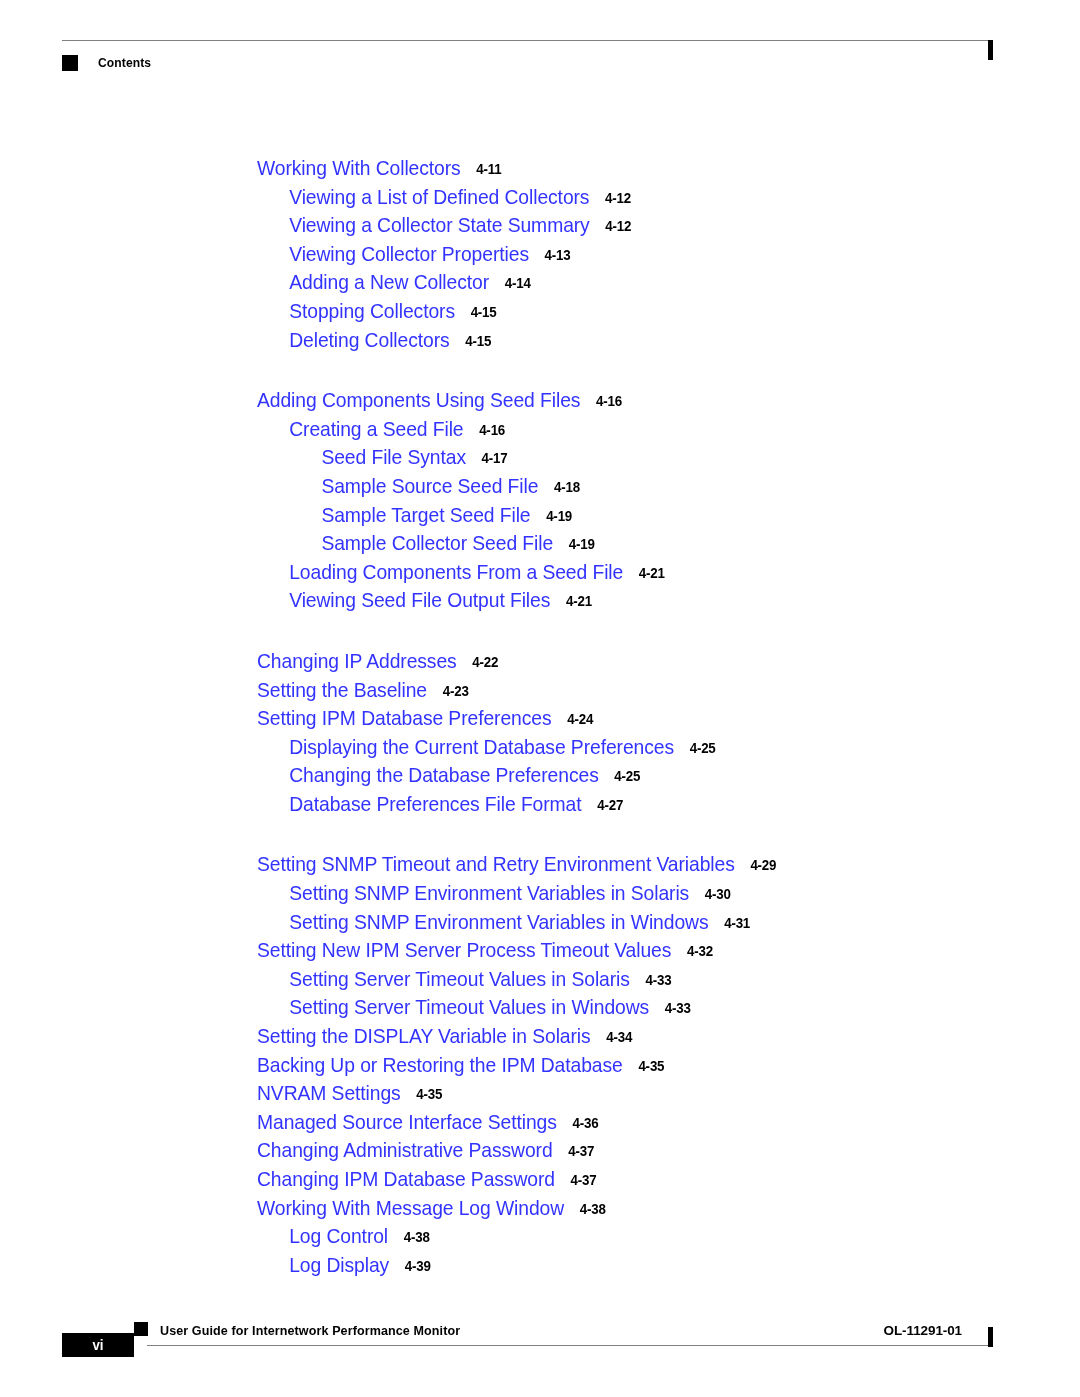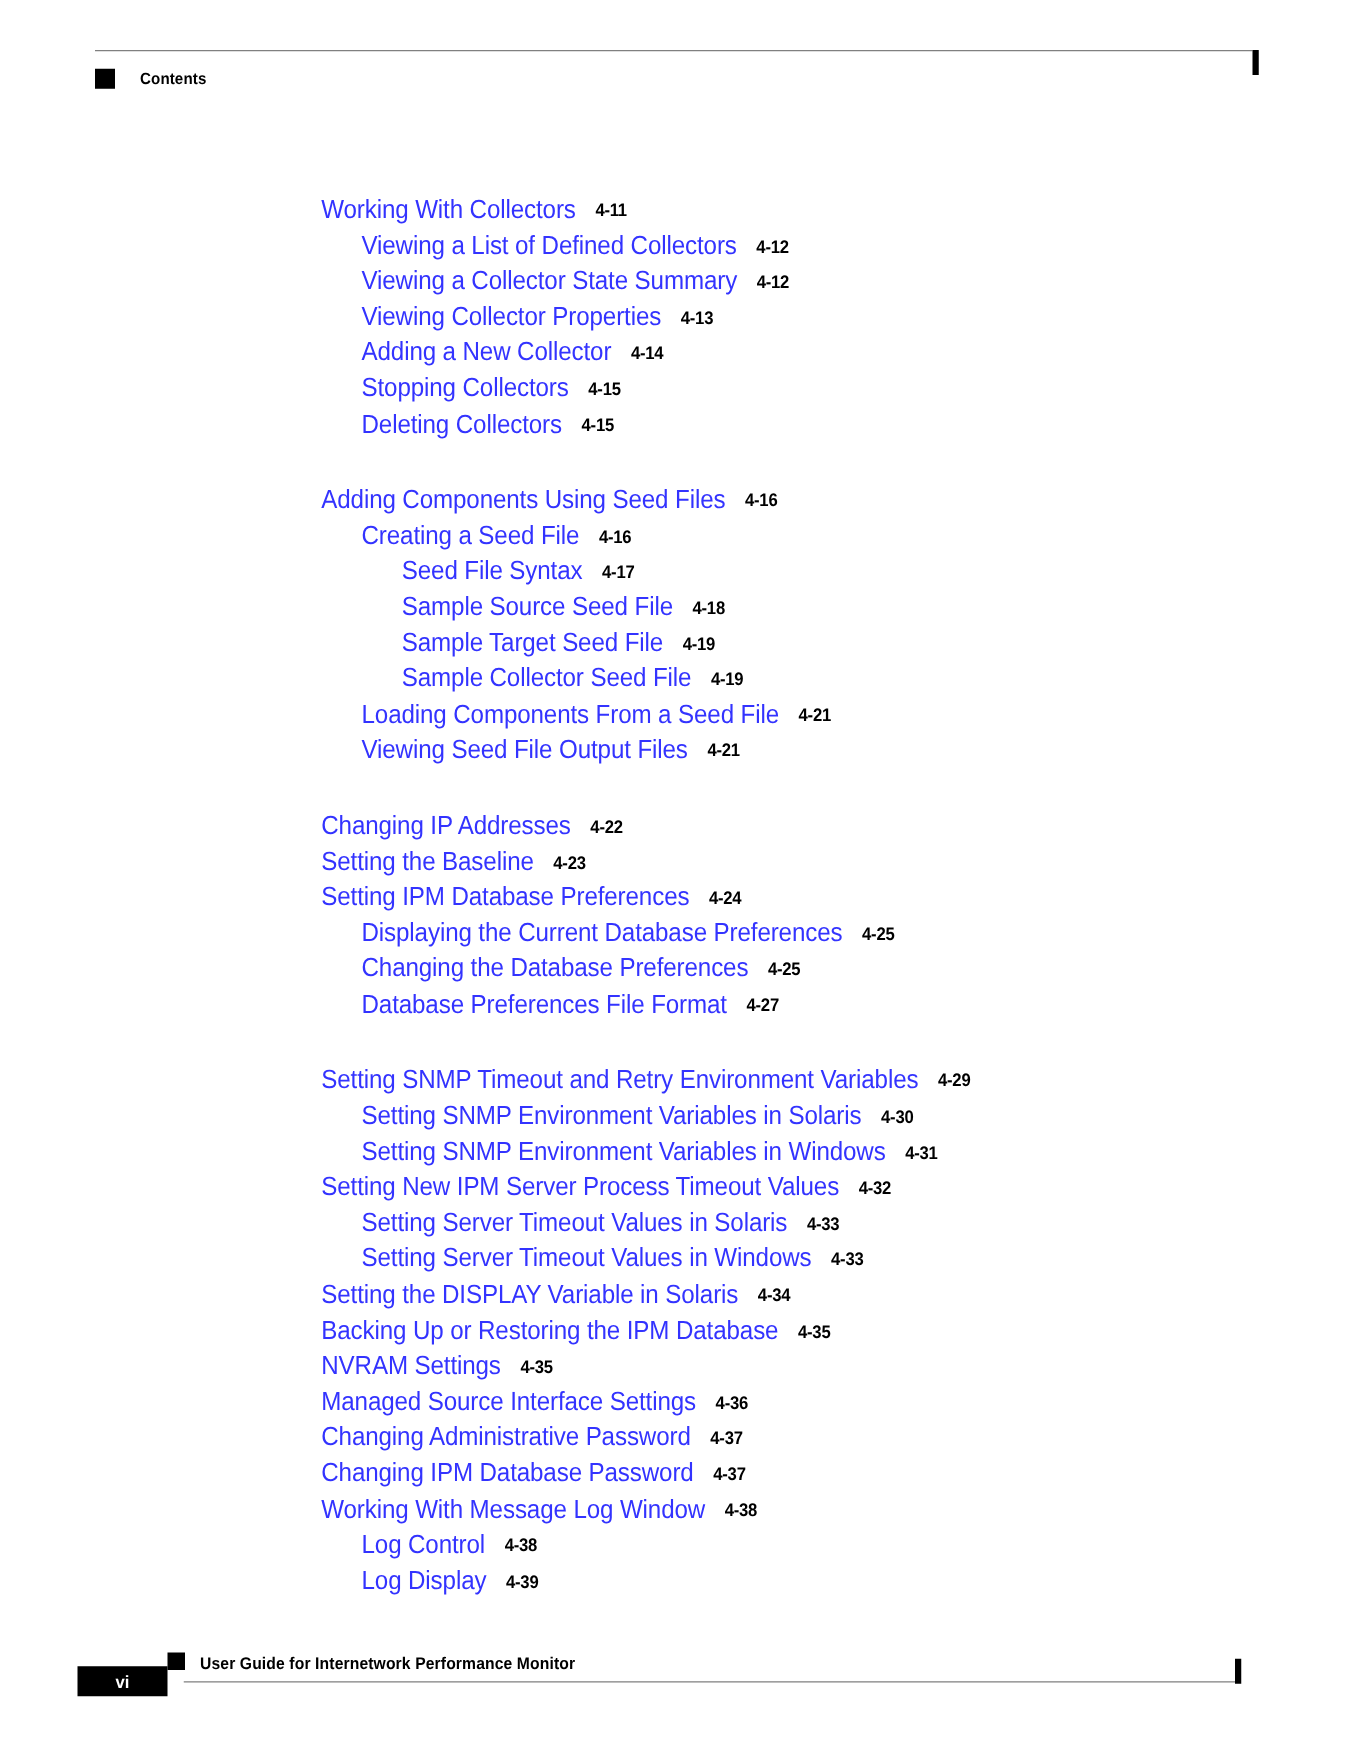--- a/index.html
+++ b/index.html
@@ -12,21 +12,21 @@
     width: 1080px;
     height: 1397px;
     background: #ffffff;
     font-family: "Liberation Sans", sans-serif;
     overflow: hidden;
   }
 
   
   .header {
     position: absolute;
-    left: 76px;
+    left: 62px;
     top: 40px;
     width: 931px;
     height: 40px;
   }
   .header-rule {
     position: absolute;
     left: 0;
     top: 0;
     width: 926px;
     height: 1px;
@@ -338,15 +338,16 @@
       </div>
     </div>
 
   <div class="footer">
     <div class="footer-rule"></div>
     <div class="footer-endbar"></div>
     <div class="footer-pagebox"></div>
     <div class="footer-pagenum">vi</div>
     <div class="footer-square"></div>
     <div class="footer-title">User Guide for Internetwork Performance Monitor</div>
+    <div class="footer-docid">OL-11291-01</div>
   </div>
 
 </div>
 
 </body></html>

